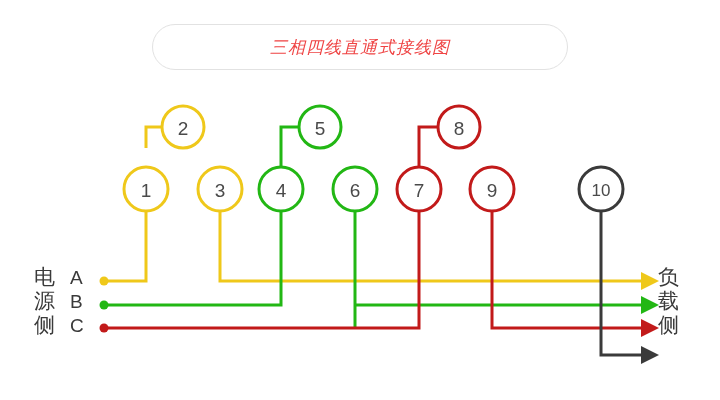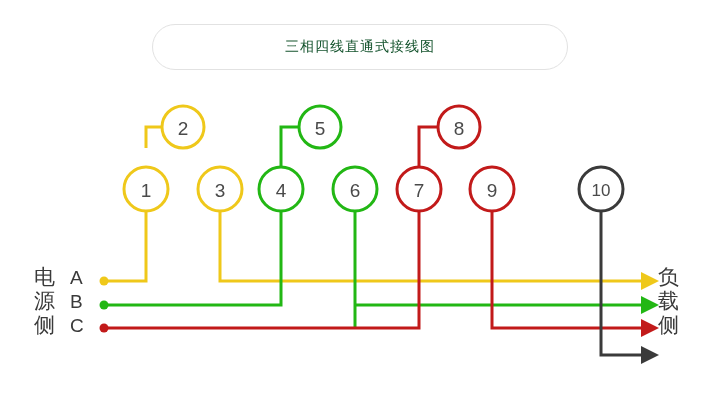--- a/index.html
+++ b/index.html
@@ -29,24 +29,25 @@
     height: 46px;
     box-sizing: border-box;
     border: 1px solid #e2e2e2;
     border-radius: 23px;
     background: #ffffff;
     display: flex;
     align-items: center;
     justify-content: center;
   }
   .title-text {
-    font-size: 14px;
-    color: #14532d;
+    font-size: 17px;
+    color: #ef4444;
     letter-spacing: 1px;
     white-space: nowrap;
+    font-style: italic;
   }
 
   
   .side-label {
     position: absolute;
     display: flex;
     flex-direction: column;
     font-size: 21px;
     color: #3a3a3a;
     line-height: 24px;

